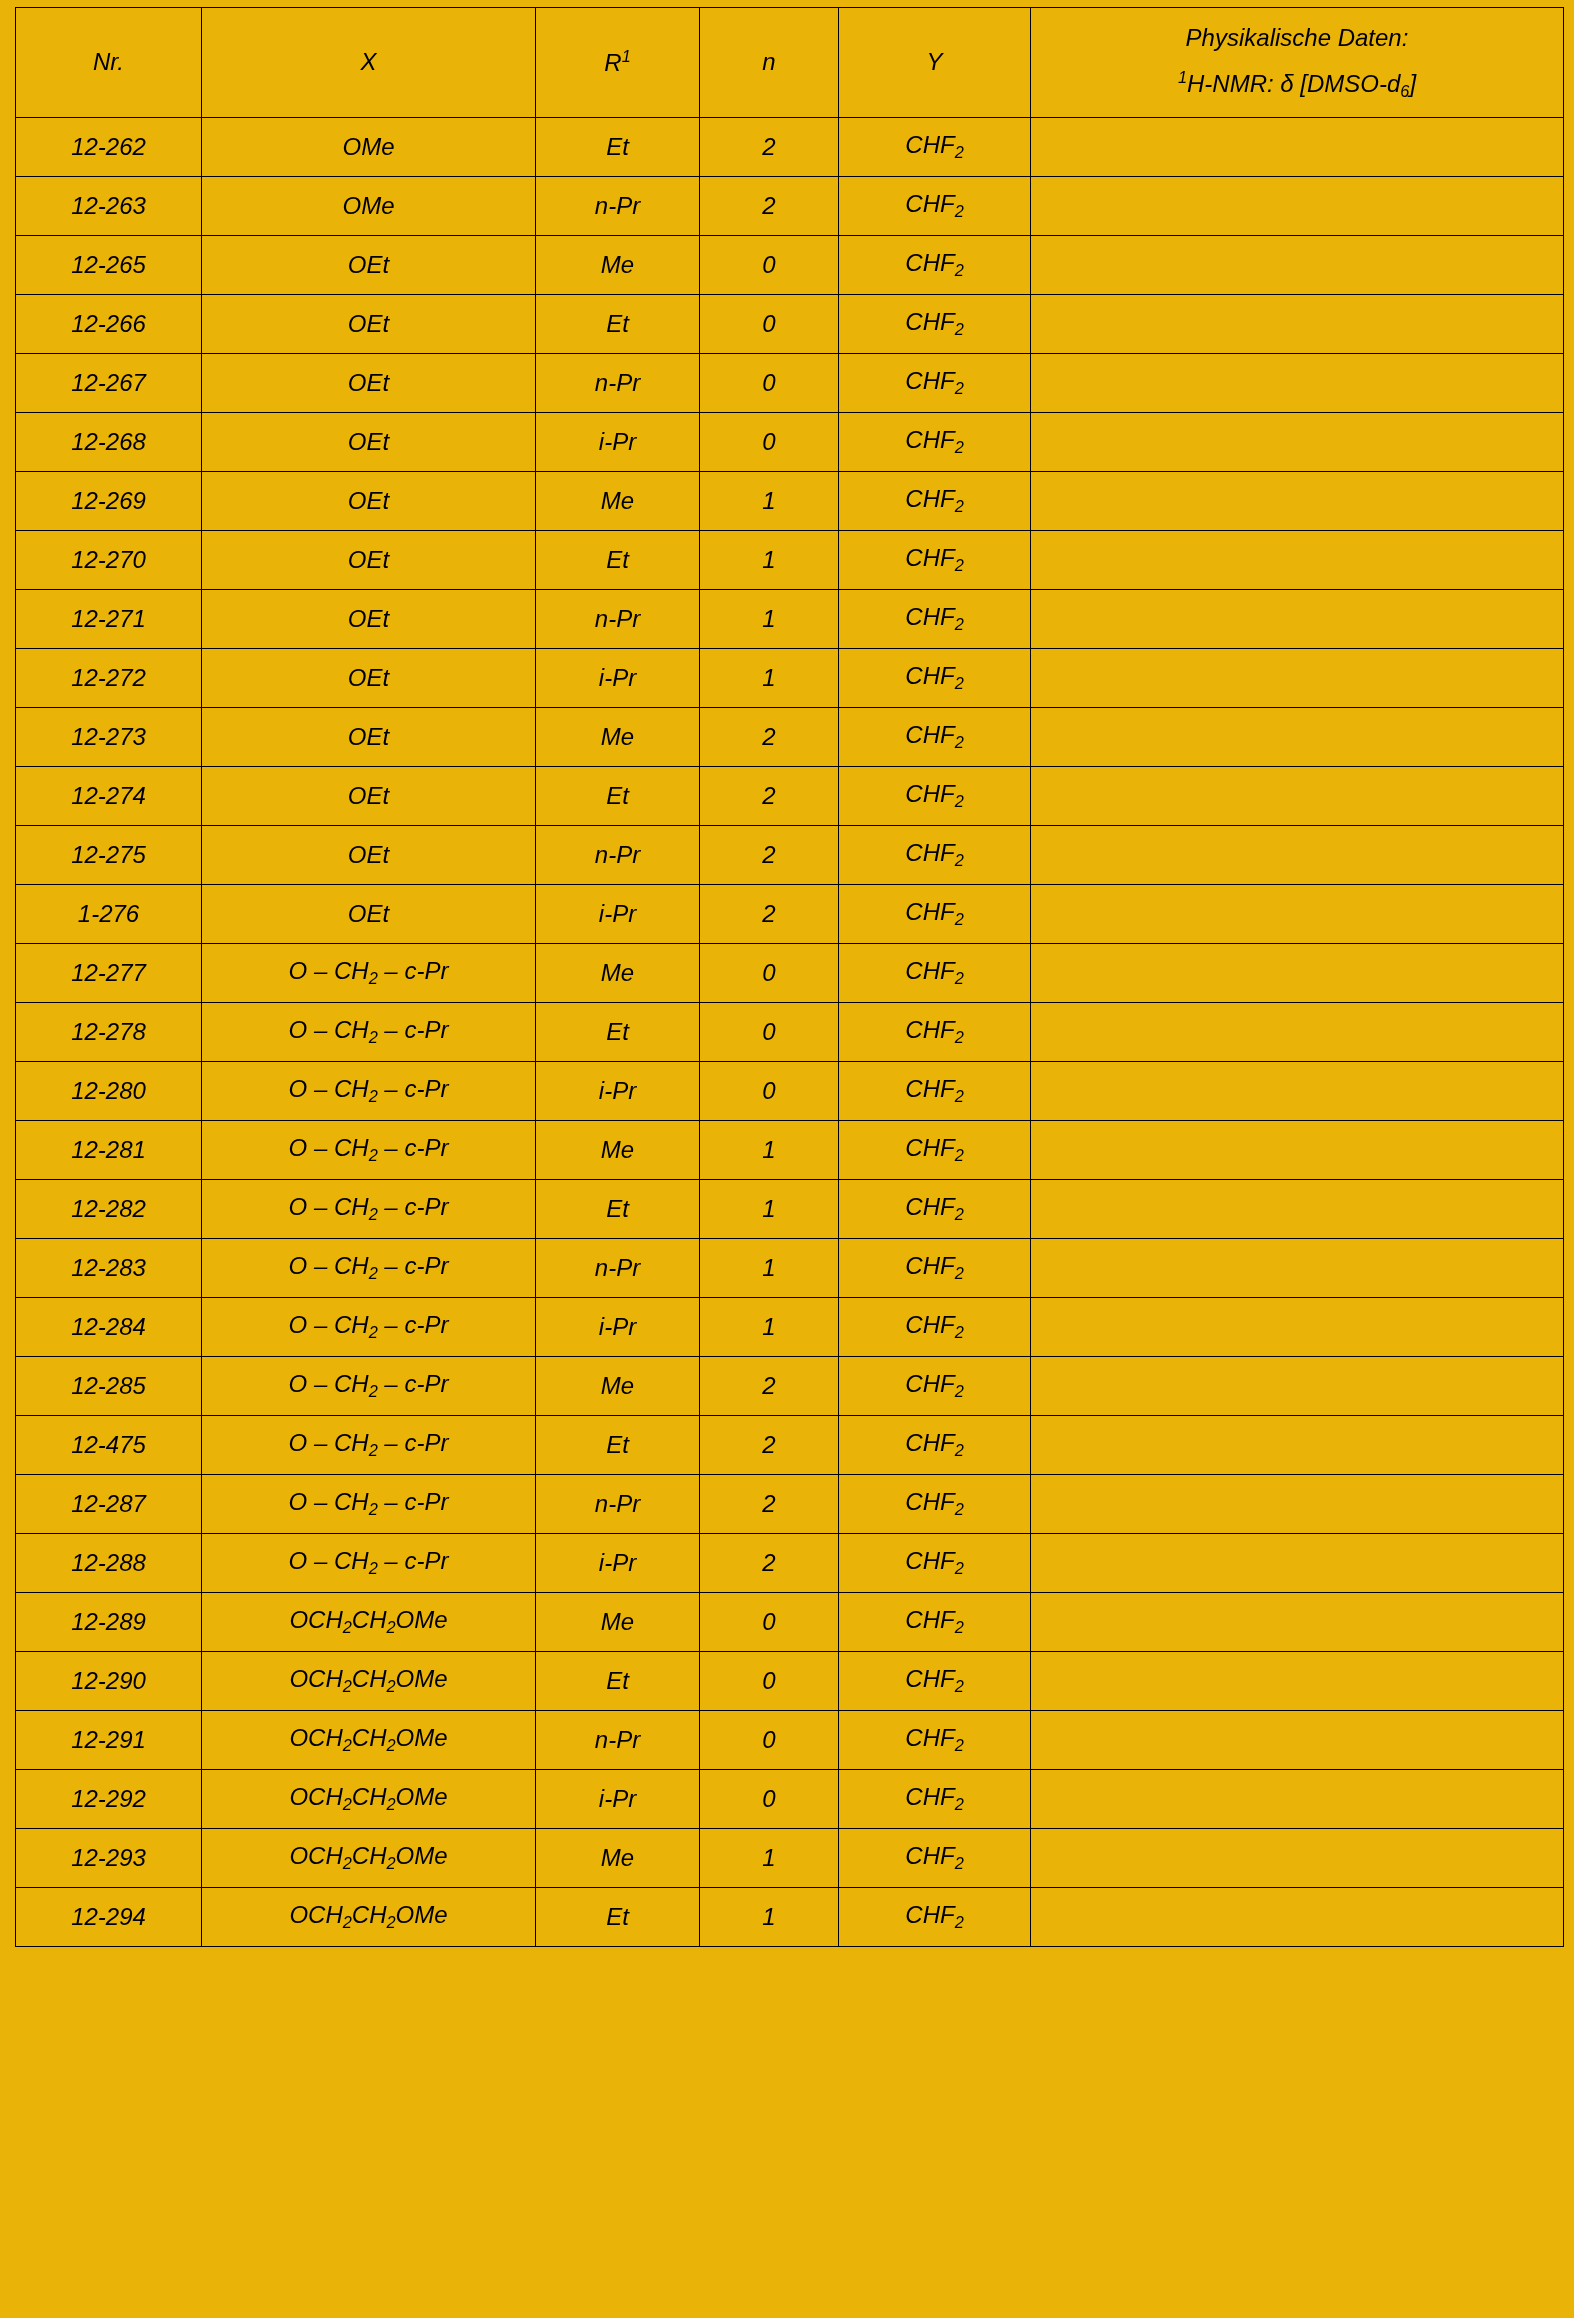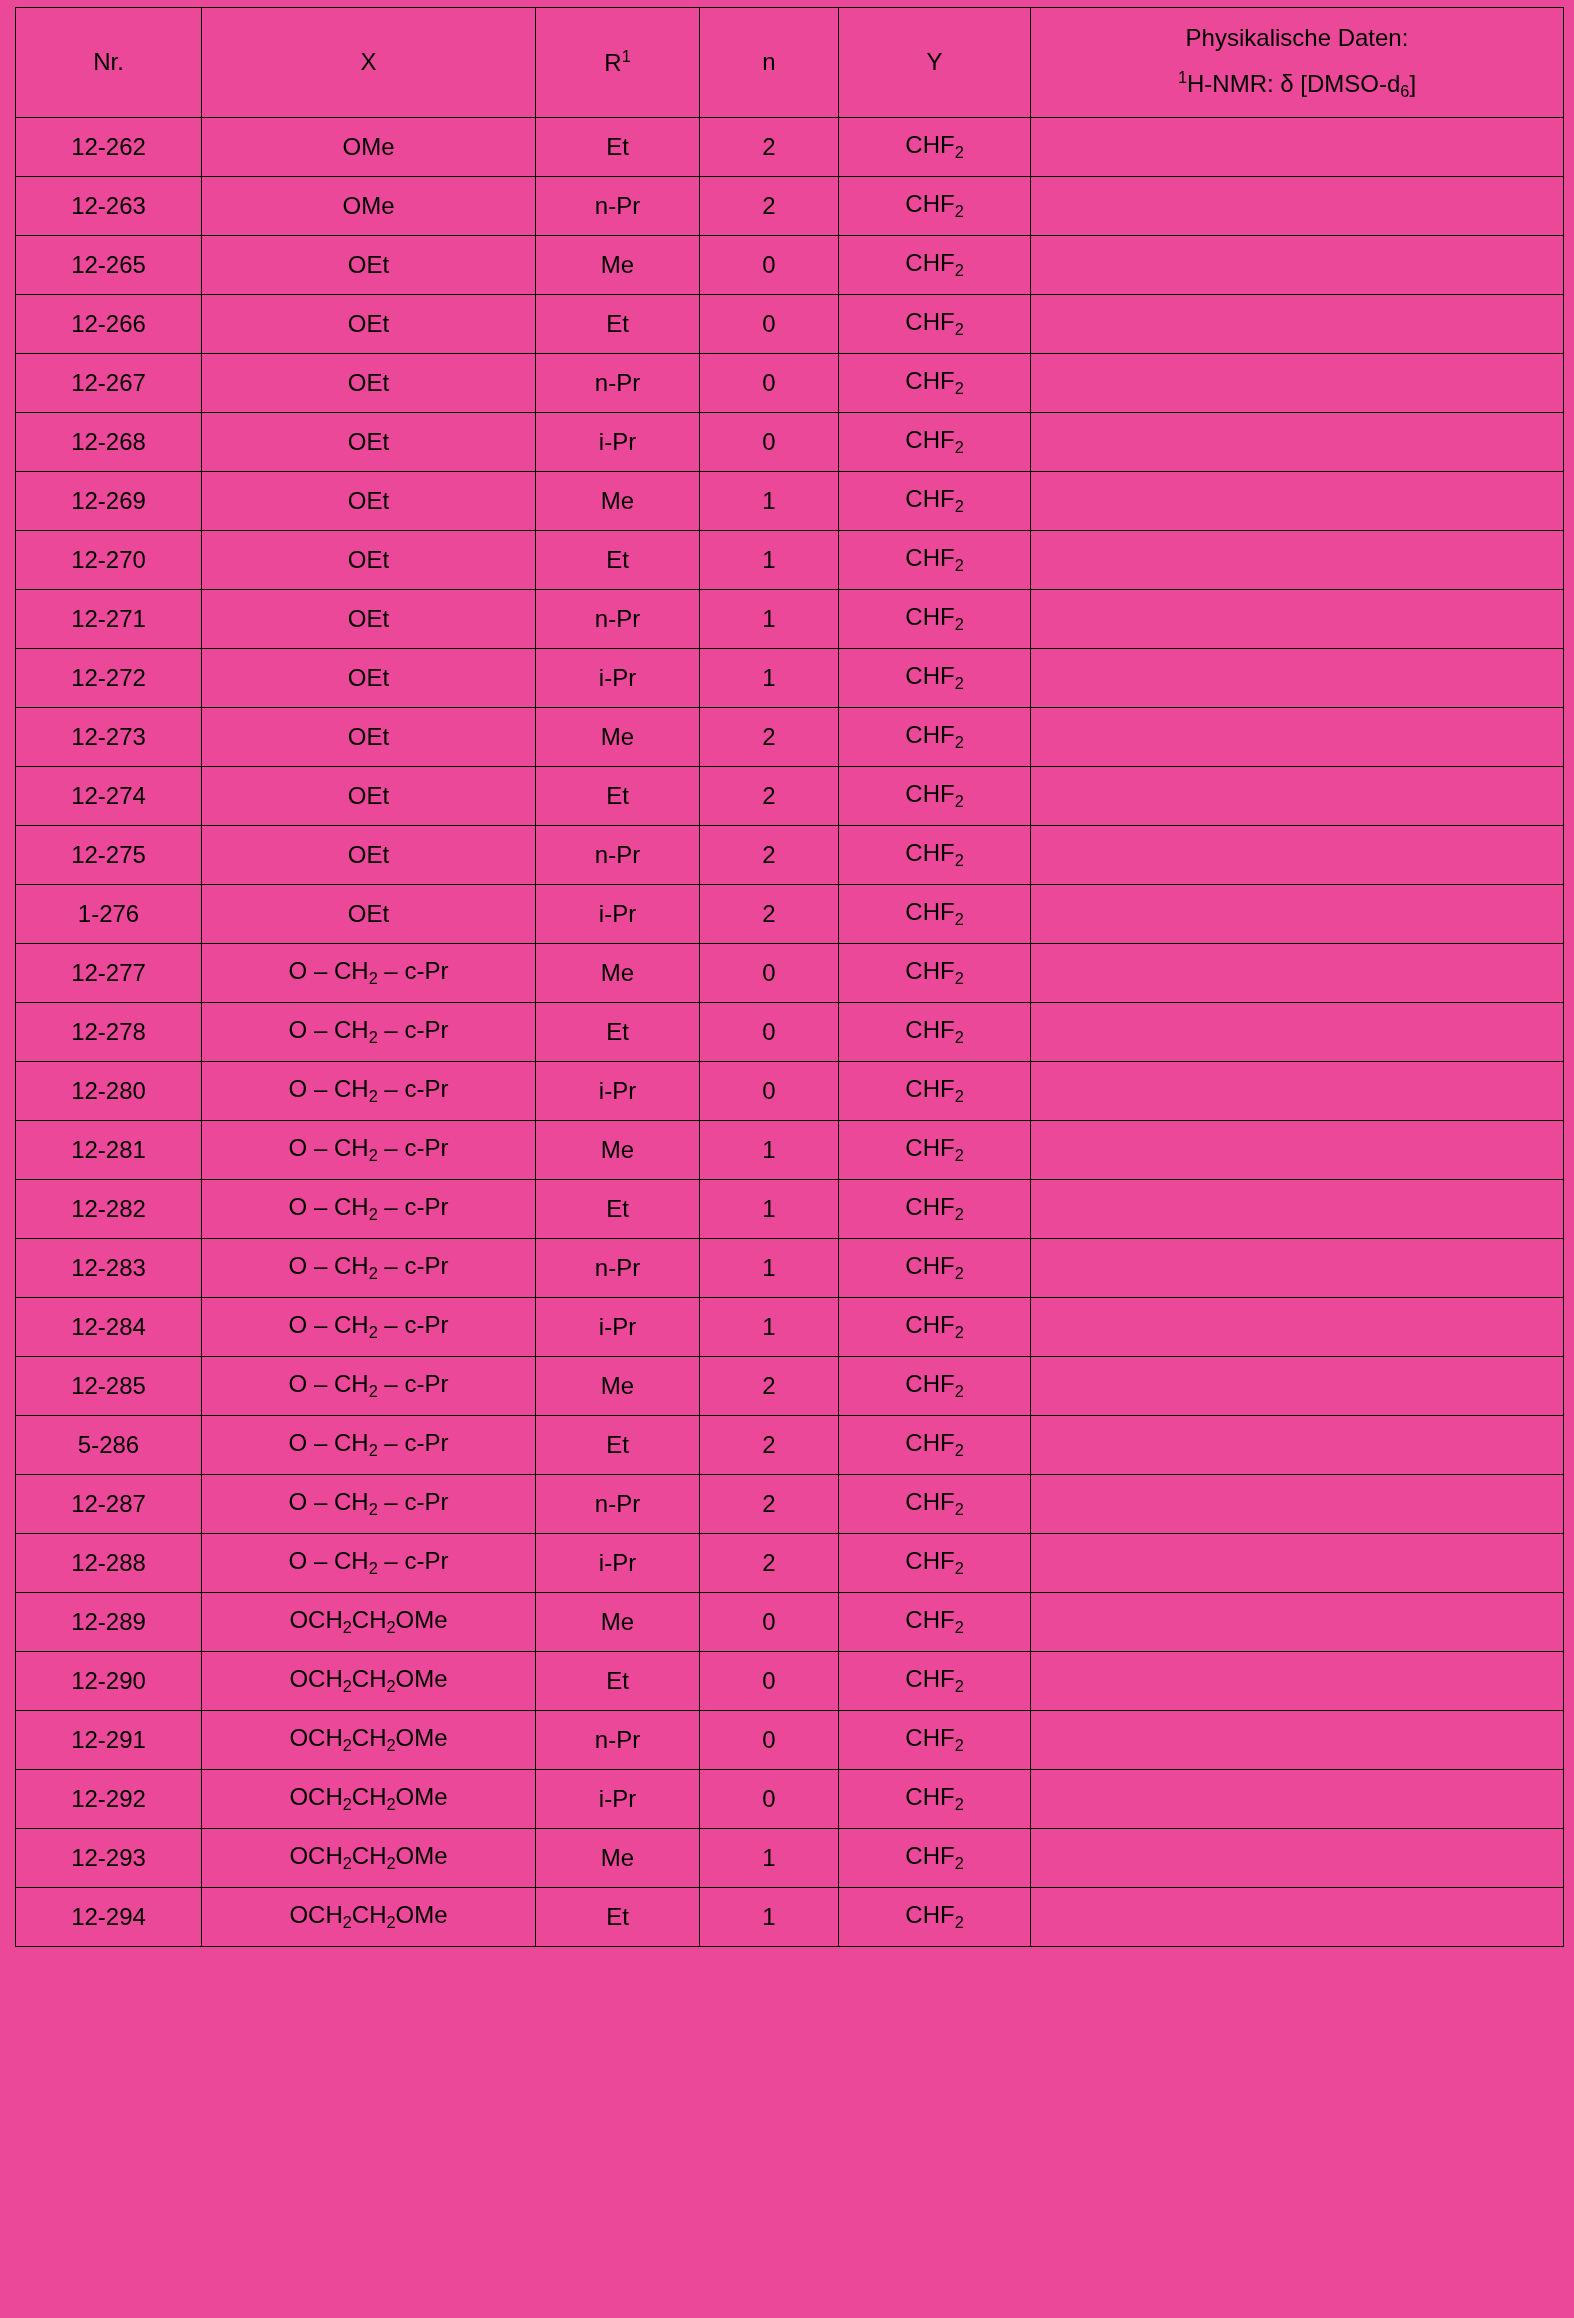--- a/index.html
+++ b/index.html
@@ -8,23 +8,24 @@
     background: #ffffff;
   }
   body {
     font-family: "Liberation Sans", sans-serif;
     color: #000000;
   }
   .page {
     width: 1575px;
     height: 2319px;
     position: relative;
-    background: #ec4899;
+    background: #eab308;
     box-sizing: border-box;
     padding: 6.6px 8.3px 6.6px 15px;
+    font-style: italic;
   }
   table.data-table {
     border-collapse: collapse;
     table-layout: fixed;
     width: 1547px;
     margin: 0;
   }
   table.data-table td,
   table.data-table th {
     border: 1.7px solid #000000;
@@ -260,21 +261,21 @@
         </tr>
         <tr>
           <td>12-285</td>
           <td class="nowrap">O&nbsp;–&nbsp;CH<sub>2</sub>&nbsp;–&nbsp;c-Pr</td>
           <td>Me</td>
           <td>2</td>
           <td>CHF<sub>2</sub></td>
           <td></td>
         </tr>
         <tr>
-          <td>5-286</td>
+          <td>12-475</td>
           <td class="nowrap">O&nbsp;–&nbsp;CH<sub>2</sub>&nbsp;–&nbsp;c-Pr</td>
           <td>Et</td>
           <td>2</td>
           <td>CHF<sub>2</sub></td>
           <td></td>
         </tr>
         <tr>
           <td>12-287</td>
           <td class="nowrap">O&nbsp;–&nbsp;CH<sub>2</sub>&nbsp;–&nbsp;c-Pr</td>
           <td>n-Pr</td>

